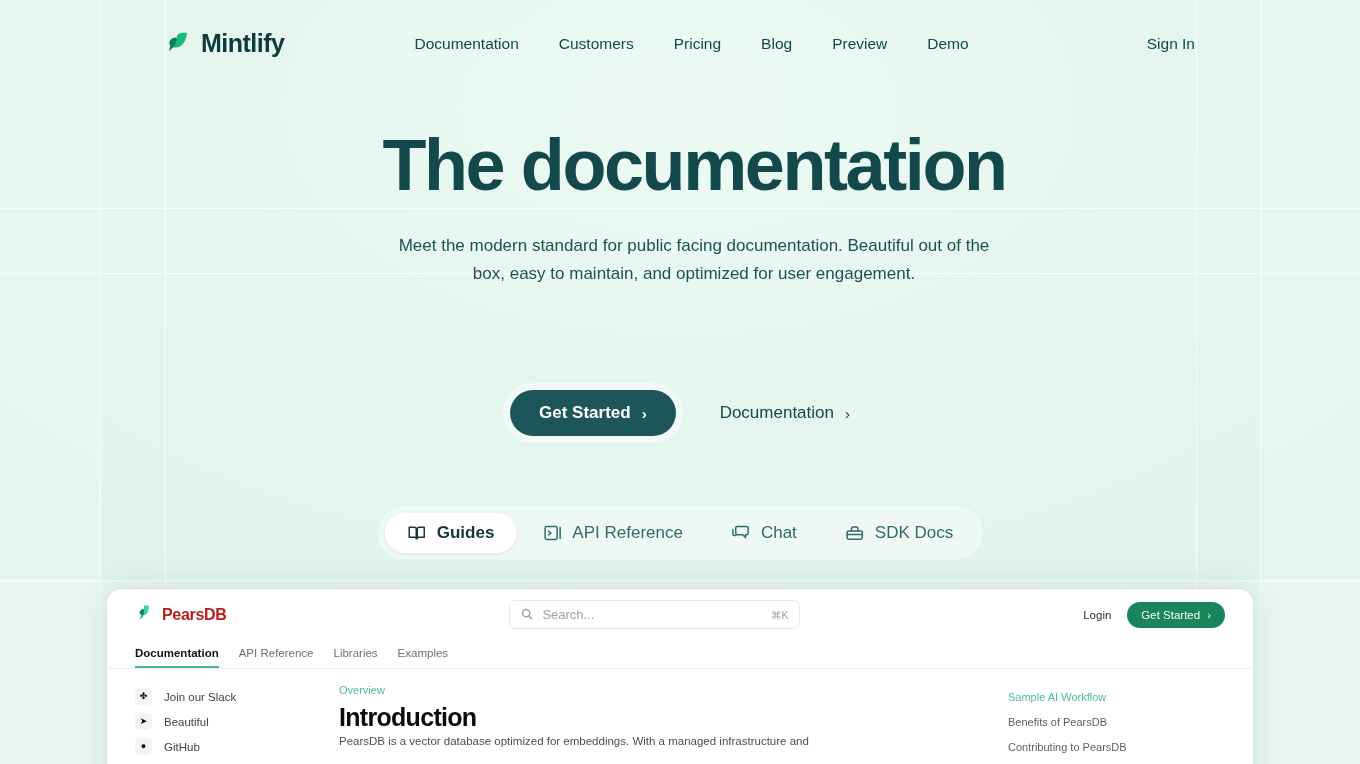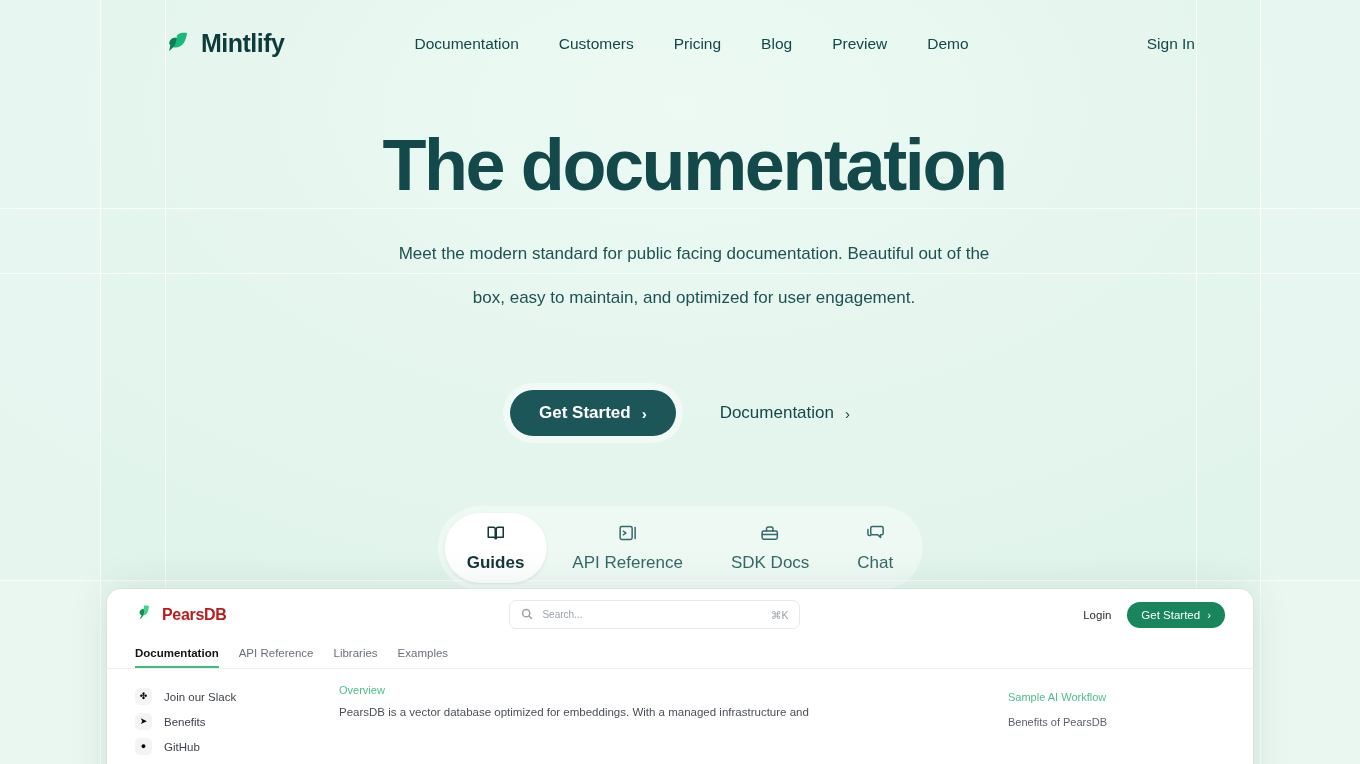--- a/index.html
+++ b/index.html
@@ -103,21 +103,21 @@
     font-size: 72px;
     line-height: 90px;
     font-weight: 700;
     color: #13494b;
     letter-spacing: -2.4px;
   }
   .hero-sub {
     margin: 22px auto 0;
     width: 600px;
     font-size: 17px;
-    line-height: 44px;
+    line-height: 28px;
     color: #1d5253;
   }
 
   
   .cta-row {
     position: absolute;
     top: 390px;
     left: 0;
     width: 1360px;
     display: flex;
@@ -175,21 +175,20 @@
     gap: 10px;
     padding: 10px 22px;
     border-radius: 999px;
     font-size: 17px;
     color: #34696a;
     cursor: pointer;
     white-space: nowrap;
     background: transparent;
     border: none;
     font-family: "Liberation Sans", sans-serif;
-    flex-direction: column;
   }
   .tab.active {
     background: #ffffff;
     color: #12383a;
     font-weight: 600;
     box-shadow: 0 1px 3px rgba(10,60,55,0.10);
   }
   .tab svg { display: block; }
 
   
@@ -224,21 +223,21 @@
     align-items: center;
     gap: 9px;
     width: 291px;
     height: 29px;
     padding: 0 11px;
     border: 1px solid #e7e8ea;
     border-radius: 7px;
     background: #fff;
     cursor: text;
   }
-  .pv-search-ph { font-size: 10px; color: #9da3ab; flex: 1; }
+  .pv-search-ph { font-size: 13px; color: #9da3ab; flex: 1; }
   .pv-kbd { font-size: 10.5px; color: #9da3ab; }
   .pv-actions { display: flex; align-items: center; gap: 16px; }
   .pv-login { font-size: 11.5px; color: #2a2d31; cursor: pointer; }
   .pv-cta {
     display: flex;
     align-items: center;
     gap: 7px;
     padding: 7px 14px;
     border-radius: 999px;
     background: #19855c;
@@ -404,36 +403,36 @@
           <path d="M5.6 8.2l2.6 1.8-2.6 1.8"></path>
           <path d="M17.4 4.6v10.8"></path>
         </svg>
       </span>
       <span>API Reference</span>
     </button>
 
     <button class="tab">
       <span>
         <svg width="20" height="20" viewBox="0 0 20 20" fill="none" stroke="#34696a" stroke-width="1.5" stroke-linecap="round" stroke-linejoin="round">
+          <path d="M6.6 3.4h9.2a1.6 1.6 0 0 1 1.6 1.6v5.2a1.6 1.6 0 0 1-1.6 1.6h-1v2.6l-2.8-2.6H6.6A1.6 1.6 0 0 1 5 10.2V5a1.6 1.6 0 0 1 1.6-1.6z"></path>
+          <path d="M5 12.6H3.8a1.6 1.6 0 0 1-1.6-1.6V6.6"></path>
+        </svg>
+      </span>
+      <span>Chat</span>
+    </button>
+
+    <button class="tab">
+      <span>
+        <svg width="20" height="20" viewBox="0 0 20 20" fill="none" stroke="#34696a" stroke-width="1.5" stroke-linecap="round" stroke-linejoin="round">
           <rect x="2.4" y="8" width="15.2" height="8.2" rx="1.6"></rect>
           <path d="M6.8 8V5.6a1.6 1.6 0 0 1 1.6-1.6h3.2a1.6 1.6 0 0 1 1.6 1.6V8"></path>
           <path d="M2.4 11.6h15.2"></path>
         </svg>
       </span>
       <span>SDK Docs</span>
-    </button>
-
-    <button class="tab">
-      <span>
-        <svg width="20" height="20" viewBox="0 0 20 20" fill="none" stroke="#34696a" stroke-width="1.5" stroke-linecap="round" stroke-linejoin="round">
-          <path d="M6.6 3.4h9.2a1.6 1.6 0 0 1 1.6 1.6v5.2a1.6 1.6 0 0 1-1.6 1.6h-1v2.6l-2.8-2.6H6.6A1.6 1.6 0 0 1 5 10.2V5a1.6 1.6 0 0 1 1.6-1.6z"></path>
-          <path d="M5 12.6H3.8a1.6 1.6 0 0 1-1.6-1.6V6.6"></path>
-        </svg>
-      </span>
-      <span>Chat</span>
     </button>
   </div>
 
   <div class="preview">
 
     <div class="pv-top">
 
       <div class="pv-brand">
         <span>
           <svg width="19" height="19" viewBox="0 0 19 19" fill="none">
@@ -473,33 +472,35 @@
 
     <div class="pv-body">
 
       <div class="pv-side">
         <div class="pv-side-item">
           <span class="pv-side-ico">✤</span>
           <span class="pv-side-label">Join our Slack</span>
         </div>
         <div class="pv-side-item">
           <span class="pv-side-ico">➤</span>
-          <span class="pv-side-label">Benefits</span>
+          <span class="pv-side-label">Beautiful</span>
         </div>
         <div class="pv-side-item">
           <span class="pv-side-ico">●</span>
           <span class="pv-side-label">GitHub</span>
         </div>
       </div>
 
       <div class="pv-main">
         <div class="pv-eyebrow">Overview</div>
+        <div class="pv-h1">Introduction</div>
         <div class="pv-para">PearsDB is a vector database optimized for embeddings. With a managed infrastructure and</div>
       </div>
 
       <div class="pv-toc">
         <div class="pv-toc-item active">Sample AI Workflow</div>
         <div class="pv-toc-item">Benefits of PearsDB</div>
+        <div class="pv-toc-item">Contributing to PearsDB</div>
       </div>
     </div>
   </div>
 
 </div>
 
 </body></html>

